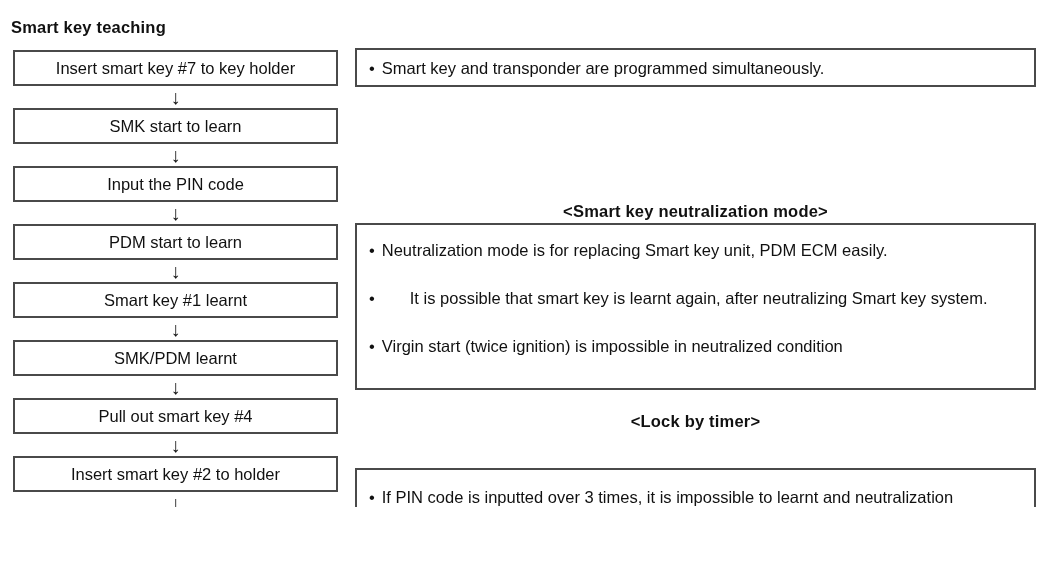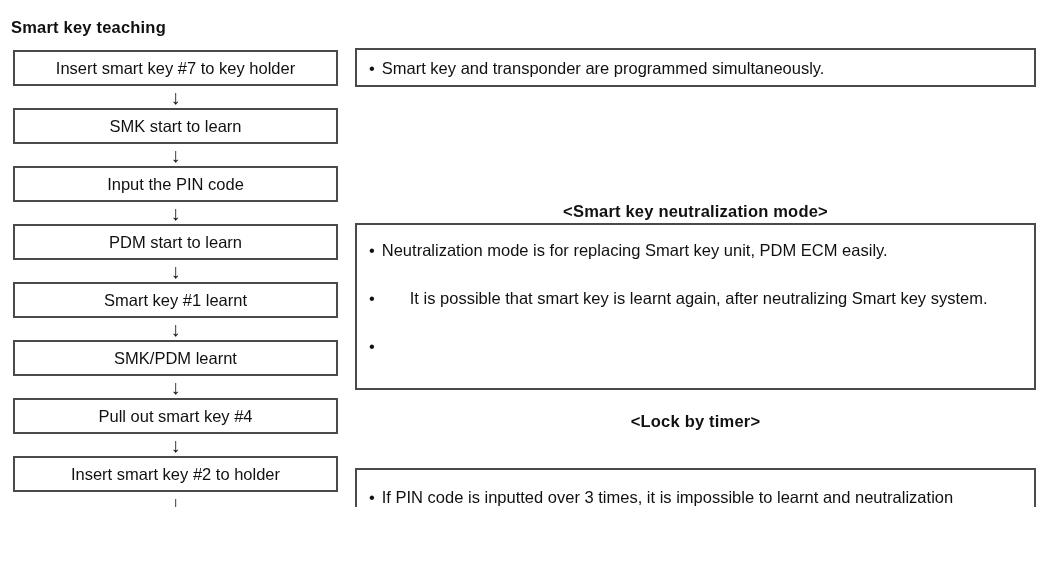--- a/index.html
+++ b/index.html
@@ -138,20 +138,21 @@
     <div class="bullet-row">
       <span class="bullet-marker">•</span>
       <span class="bullet-text">Neutralization mode is for replacing Smart key unit, PDM ECM easily.</span>
     </div>
     <div class="bullet-row bullet-row--wrap-neutral">
       <span class="bullet-marker">•</span>
       <span class="bullet-text">It is possible that smart key is learnt again, after neutralizing Smart key system.</span>
     </div>
     <div class="bullet-row">
       <span class="bullet-marker">•</span>
+      <span class="bullet-text">Virgin start (twice ignition) is impossible in neutralized condition</span>
     </div>
   </div>
 
   <div class="section-heading section-heading--lock">&lt;Lock by timer&gt;</div>
 
   <div class="note-box note-box--lock">
     <div class="bullet-row bullet-row--wrap-lock">
       <span class="bullet-marker">•</span>
       <span class="bullet-text">If PIN code is inputted over 3 times, it is impossible to learnt and neutralization during 1 hour.</span>
     </div>

